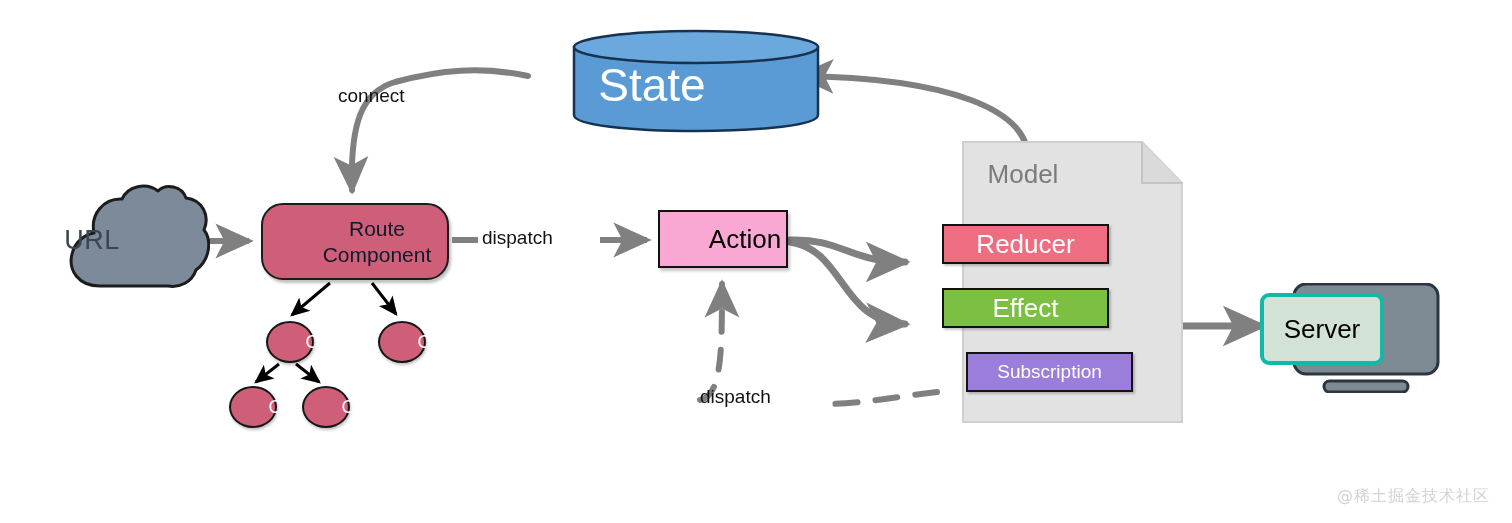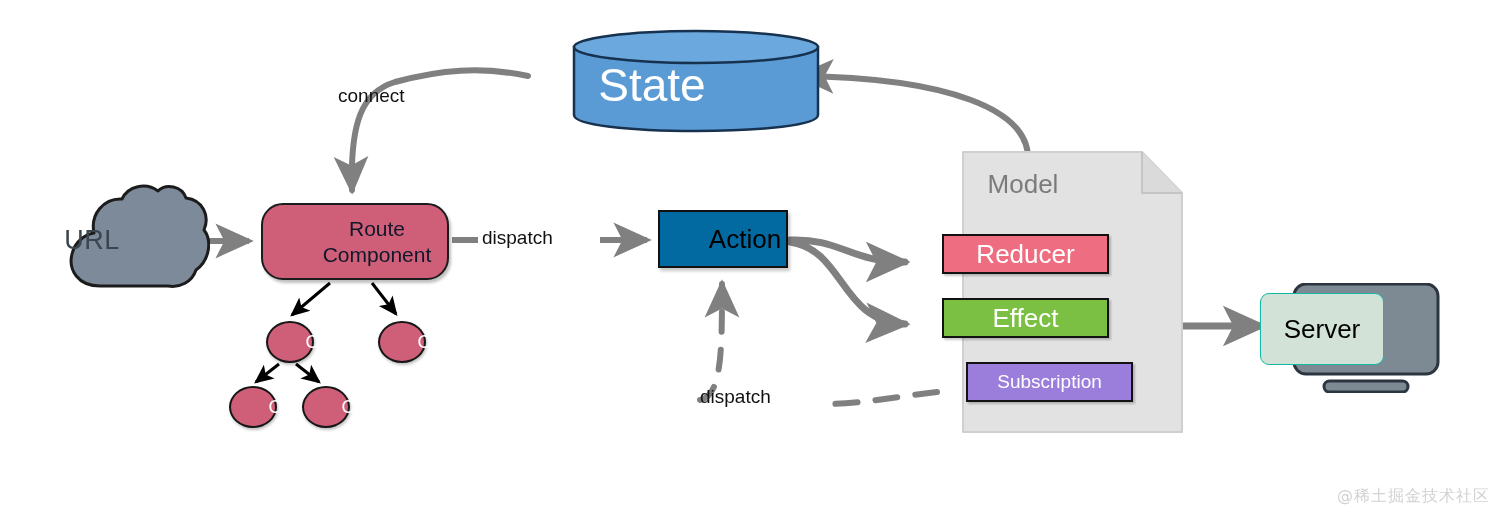--- a/index.html
+++ b/index.html
@@ -68,51 +68,51 @@
   .state-wrap { left: 528px; top: 29px; width: 248px; height: 104px; }
   .state-label {
     position: absolute; left: 0; top: 8px; width: 248px; height: 96px;
     display: flex; align-items: center; justify-content: center;
     color: #ffffff; font-size: 46px; letter-spacing: 0px;
   }
 
   
   .action-box {
     left: 658px; top: 210px; width: 130px; height: 58px;
-    background: #0369a1;
+    background: #f9a8d4;
     border: 2.5px solid #111111;
     display: flex; align-items: center; justify-content: center;
     font-size: 26px; color: #000000;
     box-shadow: 2px 3px 3px rgba(0,0,0,0.22);
     box-sizing: border-box;
   }
 
   
-  .model-wrap { left: 918px; top: 151px; width: 222px; height: 322px; }
+  .model-wrap { left: 918px; top: 141px; width: 222px; height: 322px; }
   .model-title {
     position: absolute; left: 0; top: 18px; width: 210px;
     text-align: center; font-size: 26px; color: #7b7b7b;
   }
   .model-item {
     position: absolute; left: 24px; width: 167px; height: 40px;
     border: 2px solid #121212;
     display: flex; align-items: center; justify-content: center;
     color: #ffffff; font-size: 26px;
     box-shadow: 2px 2px 2px rgba(0,0,0,0.22);
     box-sizing: border-box;
   }
   .mi-reducer { top: 83px;  background: #ef6d81; }
   .mi-effect  { top: 147px; background: #7cc043; }
   .mi-sub     { top: 211px; background: #9b7ddc; font-size: 19px; margin-left: 24px; }
 
   
   .server-wrap { left: 1248px; top: 283px; width: 148px; height: 110px; }
   .server-screen {
     position: absolute; left: 12px; top: 10px; width: 124px; height: 72px;
-    background: #d3e2d6; border: 1px solid #14b8a6; border-radius: 9px;
+    background: #d3e2d6; border: 4px solid #14b8a6; border-radius: 9px;
     display: flex; align-items: center; justify-content: center;
     font-size: 26px; color: #000000; box-sizing: border-box;
   }
 
   
   .edge-label {
     position: absolute;
     font-size: 19px;
     color: #111111;
     white-space: nowrap;

